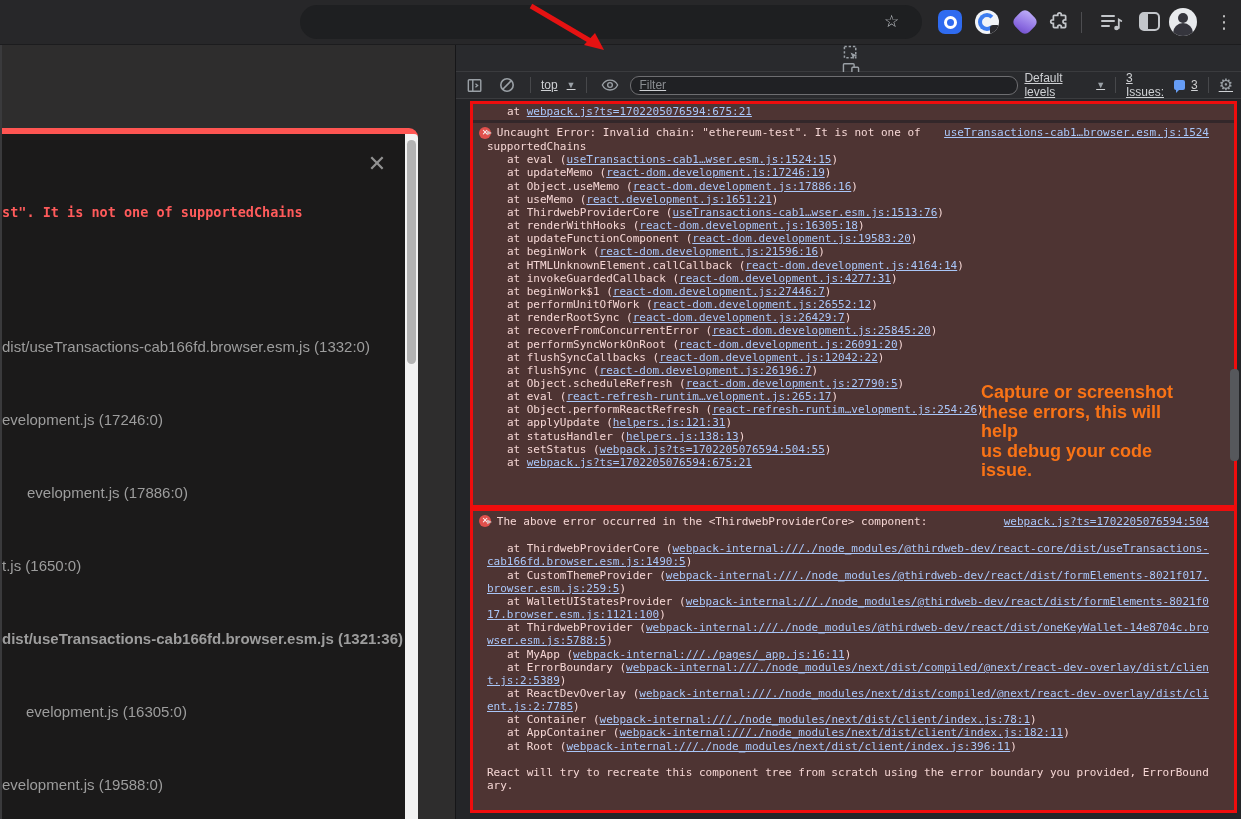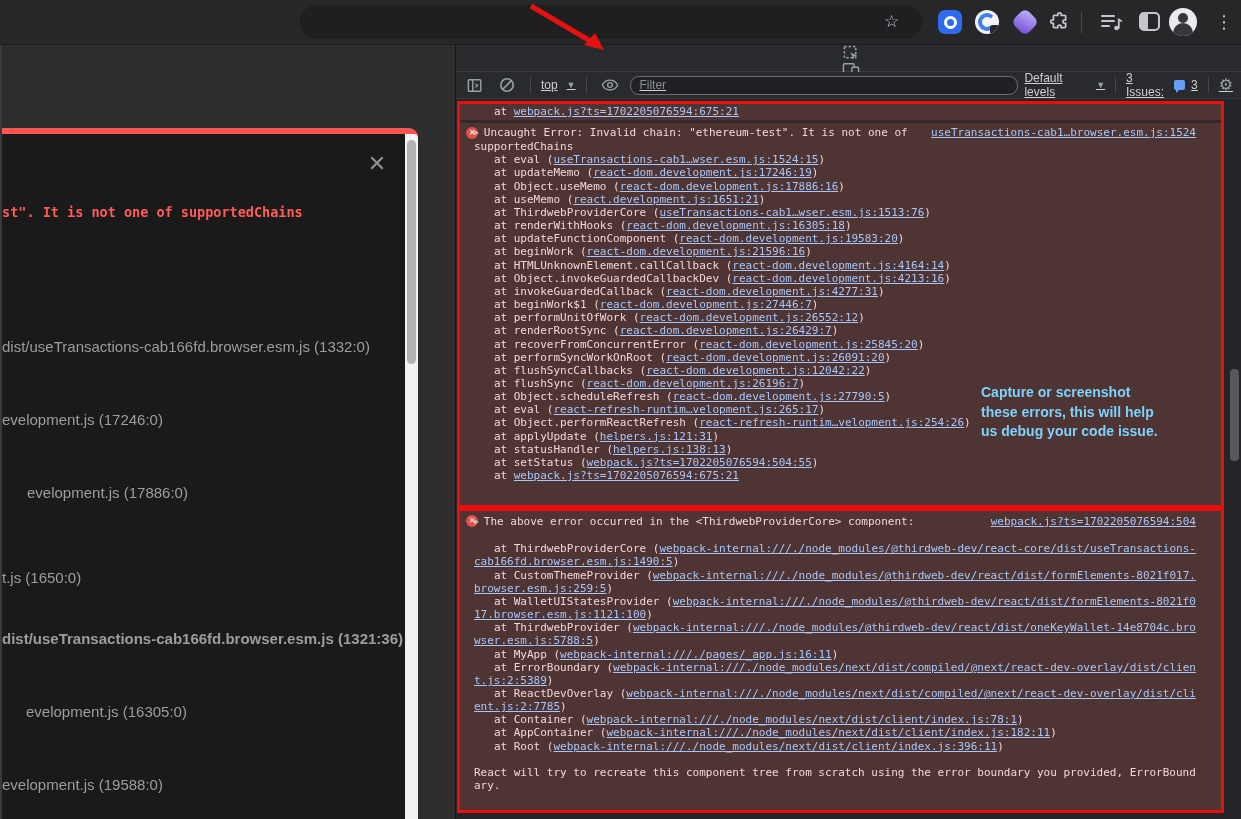--- a/index.html
+++ b/index.html
@@ -56,37 +56,37 @@
   .closex { color:#9aa0a6; font-size:14px; padding:0 4px; }
 
   #dt-toolbar { position:relative; height:27px; background:#292a2d; border-bottom:1px solid #3a3b3e; display:flex; align-items:center; padding:0 8px 0 6px; font-size:12px; color:#cfd1d4; gap:6px;text-decoration:underline; }
   .tb-txt { color:#cfd1d4; }
   .caret { font-size:9px; color:#9aa0a6; margin-left:3px; }
   #filter-input { flex:0 0 auto; width:388px; height:19px; background:#202124; border:1px solid #6e6e71; border-radius:9px; color:#cfd1d4; font-size:12px; padding:0 8px; outline:none; }
   #filter-input::placeholder { color:#8a8d91; }
   #tb-right { margin-left:auto; display:flex; align-items:center; gap:6px; }
 
   #console-area { position:absolute; left:0; top:55px; width:786px; height:719px; background:#242528; overflow:hidden; }
-  .ann-rect { position:absolute; left:1px; width:767px; border:3px solid #ee0d0d; }
+  .ann-rect { position:absolute; left:14px; width:767px; border:3px solid #ee0d0d; }
   #rect1 { top:1px; height:407px; }
   #rect2 { top:408px; height:305px; }
   .crow { background:#4e3433; position:relative; overflow:hidden; }
   #lead-row { height:16px; padding:1px 25px 0 14px; }
   #gap1 { height:3px; background:#33272a; }
   #err1-row { height:382px; padding:3px 25px 0 14px; }
   #err2-row { height:299px; padding:4px 25px 0 14px; }
   .err-icon { position:absolute; left:6px; top:4px; width:12px; height:12px; border-radius:50%; background:#e0504c; color:#fff; font-size:8px; line-height:12px; text-align:center; font-family:"DejaVu Sans", sans-serif; }
   .cline { font-family:"DejaVu Sans Mono", monospace; font-size:11px; line-height:13.15px; min-height:13.15px; color:#f5d6d4; white-space:pre-wrap; word-break:break-all; }
   .clink { color:#a9c6f8; text-decoration:underline; cursor:pointer; }
   .right-src { float:right; }
   .tri { display:inline-block; color:#d8bcba; font-size:8px; margin-right:5px; transform:translateY(-1px); cursor:pointer; }
   #console-scroll-thumb { position:absolute; right:3px; top:269px; width:9px; height:92px; border-radius:4px; background:#56585c; }
 
   
-  #capture-note { position:absolute; left:525px; top:283px; width:220px; color:#7dd3fc; font-size:14px; line-height:19.5px; font-weight:600; z-index:6; pointer-events:none; }
+  #capture-note { position:absolute; left:525px; top:283px; width:220px; color:#f97316; font-size:18px; line-height:19.5px; font-weight:600; z-index:6; pointer-events:none; }
   #arrow-svg { position:absolute; left:500px; top:0; width:140px; height:60px; z-index:7; pointer-events:none; }
 </style>
 </head>
 <body>
 <div id="root">
 
   <header id="chrome-top">
     <div id="omnibox"></div>
     <span class="star">☆</span>
     <span class="extbtn" id="ext-target">
@@ -121,21 +121,21 @@
   </header>
 
   <div id="page-area">
     <div id="nextjs-overlay">
       <button id="overlay-close">✕</button>
       <div id="overlay-error">st". It is not one of supportedChains</div>
       <div id="overlay-frames">
           <div class="frame" style="top: 204px;">dist/useTransactions-cab166fd.browser.esm.js (1332:0)</div>
           <div class="frame" style="top: 277px;">evelopment.js (17246:0)</div>
           <div class="frame" style="top: 350px; margin-left: 25px;">evelopment.js (17886:0)</div>
-          <div class="frame" style="top: 423px; margin-top: 12px;">t.js (1650:0)</div>
+          <div class="frame" style="top: 423px;">t.js (1650:0)</div>
           <div class="frame" style="top: 496px; font-weight: bold;">dist/useTransactions-cab166fd.browser.esm.js (1321:36)</div>
           <div class="frame" style="top: 569px; margin-left: 24px;">evelopment.js (16305:0)</div>
           <div class="frame" style="top: 642px;">evelopment.js (19588:0)</div>
         </div>
       <div id="overlay-scroll">
           <div id="overlay-thumb"></div>
         </div>
     </div>
   </div>
 
@@ -229,21 +229,20 @@
               <div class="cline">supportedChains</div>
               <div class="cline">   at eval (<span class="clink">useTransactions-cab1…wser.esm.js:1524:15</span>)</div>
               <div class="cline">   at updateMemo (<span class="clink">react-dom.development.js:17246:19</span>)</div>
               <div class="cline">   at Object.useMemo (<span class="clink">react-dom.development.js:17886:16</span>)</div>
               <div class="cline">   at useMemo (<span class="clink">react.development.js:1651:21</span>)</div>
               <div class="cline">   at ThirdwebProviderCore (<span class="clink">useTransactions-cab1…wser.esm.js:1513:76</span>)</div>
               <div class="cline">   at renderWithHooks (<span class="clink">react-dom.development.js:16305:18</span>)</div>
               <div class="cline">   at updateFunctionComponent (<span class="clink">react-dom.development.js:19583:20</span>)</div>
               <div class="cline">   at beginWork (<span class="clink">react-dom.development.js:21596:16</span>)</div>
               <div class="cline">   at HTMLUnknownElement.callCallback (<span class="clink">react-dom.development.js:4164:14</span>)</div>
-              <div class="cline">   at Object.invokeGuardedCallbackDev (<span class="clink">react-dom.development.js:4213:16</span>)</div>
               <div class="cline">   at invokeGuardedCallback (<span class="clink">react-dom.development.js:4277:31</span>)</div>
               <div class="cline">   at beginWork$1 (<span class="clink">react-dom.development.js:27446:7</span>)</div>
               <div class="cline">   at performUnitOfWork (<span class="clink">react-dom.development.js:26552:12</span>)</div>
               <div class="cline">   at renderRootSync (<span class="clink">react-dom.development.js:26429:7</span>)</div>
               <div class="cline">   at recoverFromConcurrentError (<span class="clink">react-dom.development.js:25845:20</span>)</div>
               <div class="cline">   at performSyncWorkOnRoot (<span class="clink">react-dom.development.js:26091:20</span>)</div>
               <div class="cline">   at flushSyncCallbacks (<span class="clink">react-dom.development.js:12042:22</span>)</div>
               <div class="cline">   at flushSync (<span class="clink">react-dom.development.js:26196:7</span>)</div>
               <div class="cline">   at Object.scheduleRefresh (<span class="clink">react-dom.development.js:27790:5</span>)</div>
               <div class="cline">   at eval (<span class="clink">react-refresh-runtim…velopment.js:265:17</span>)</div>

